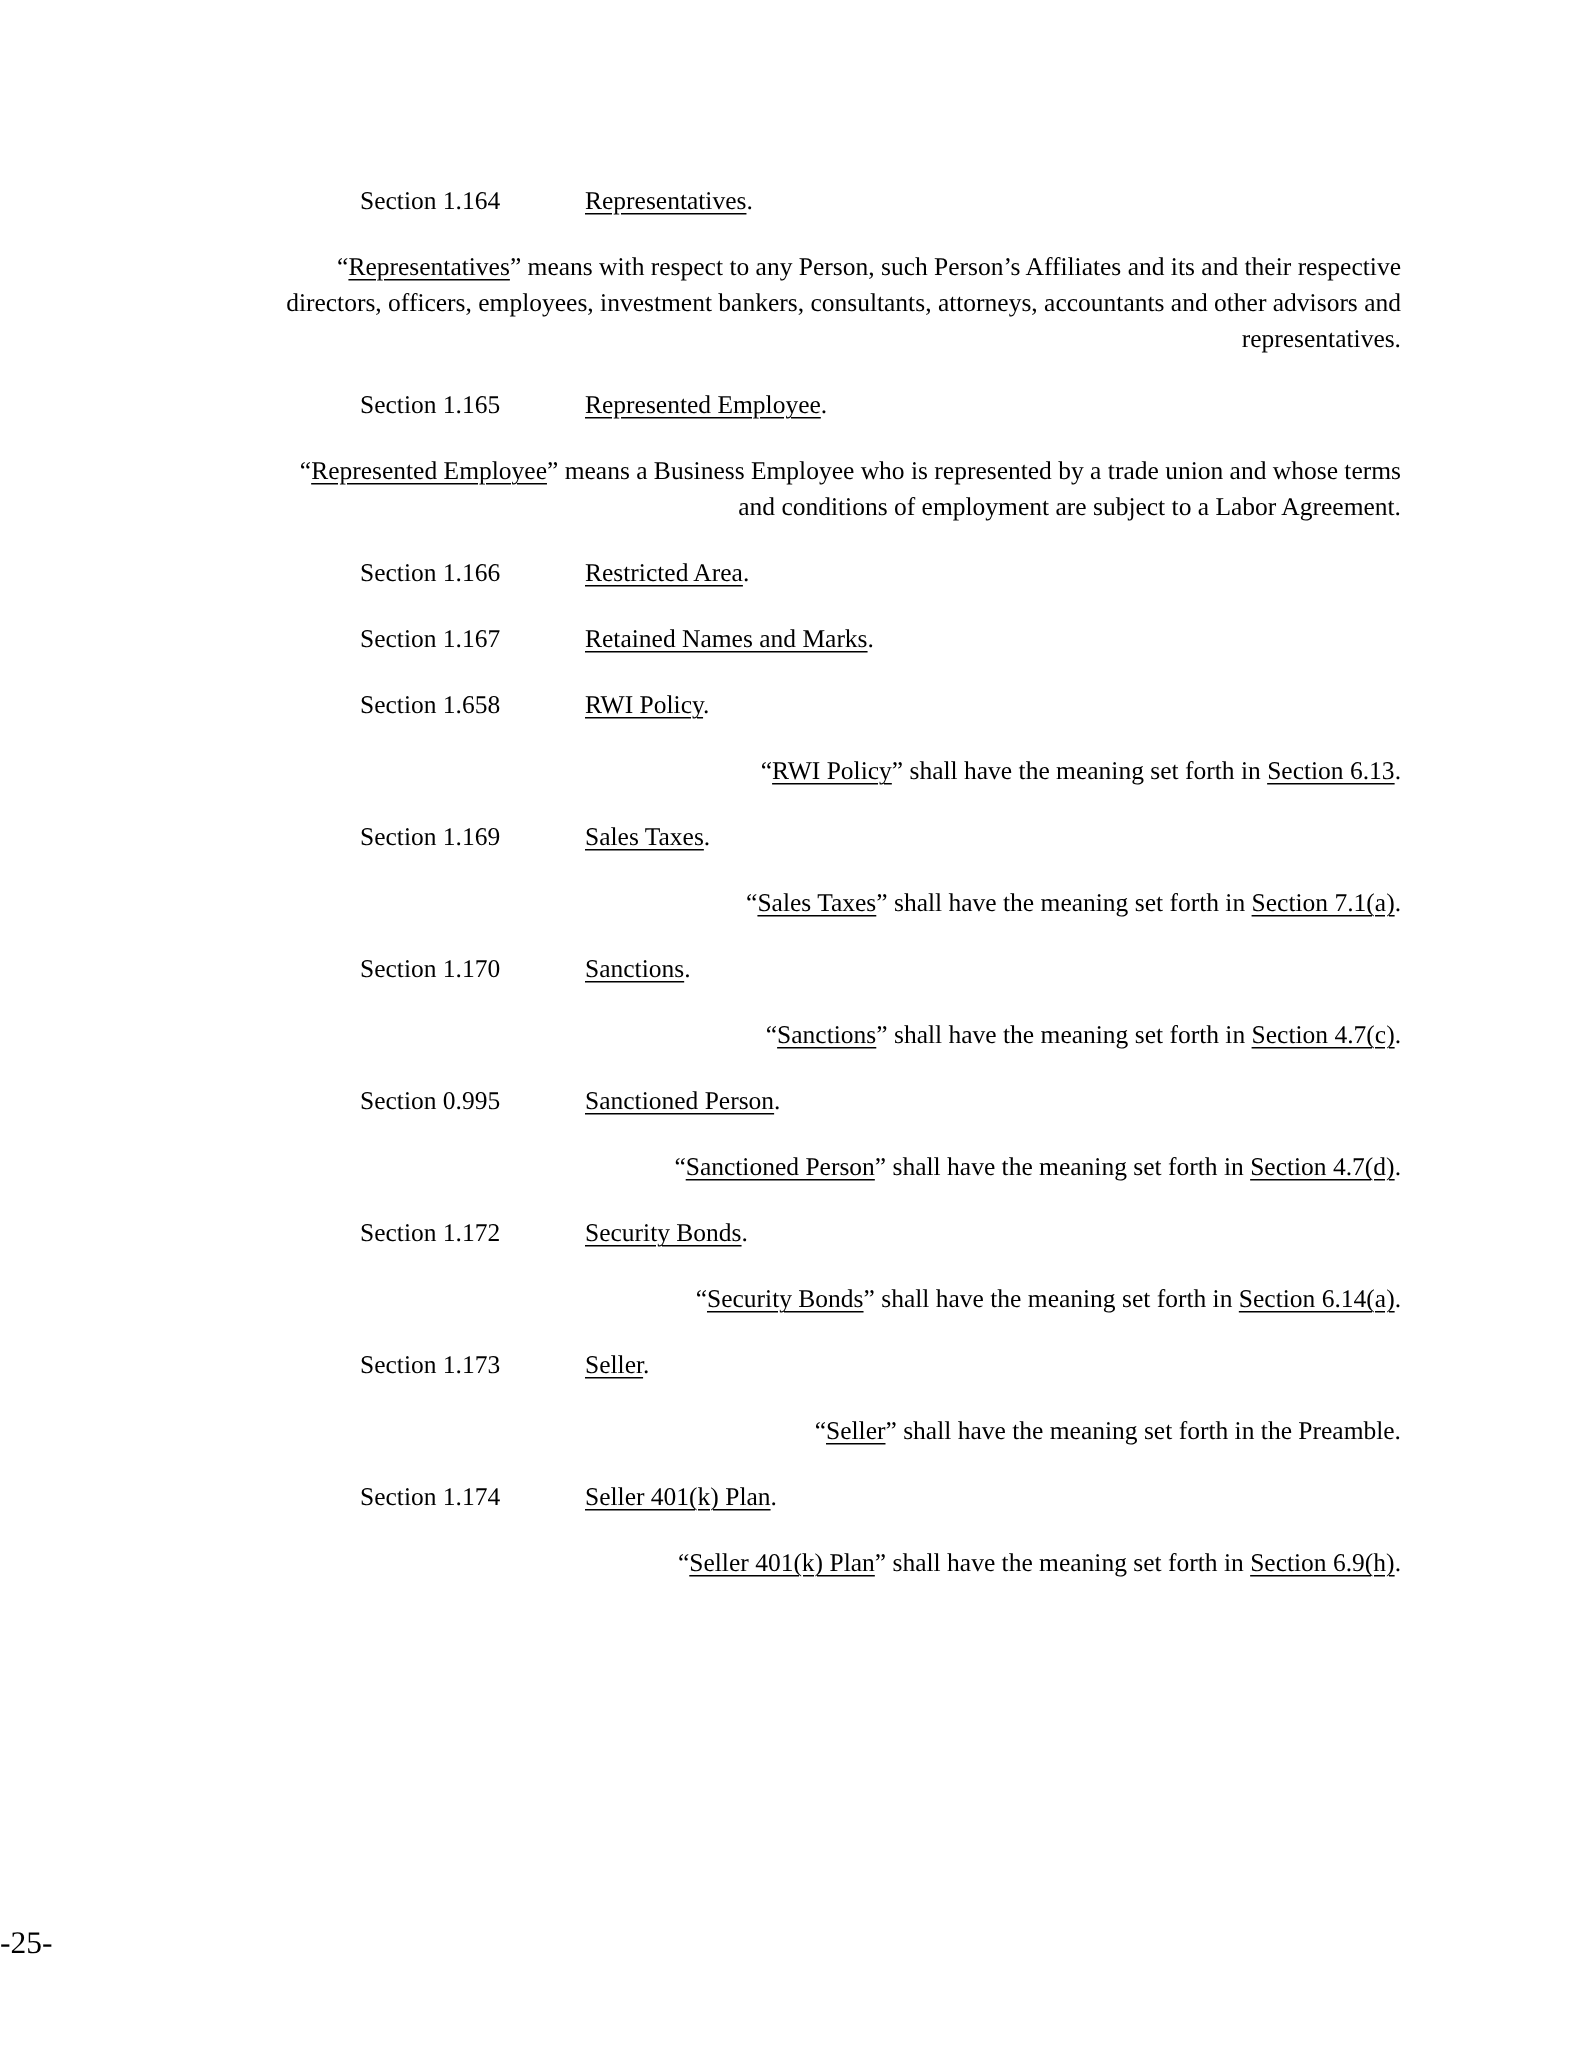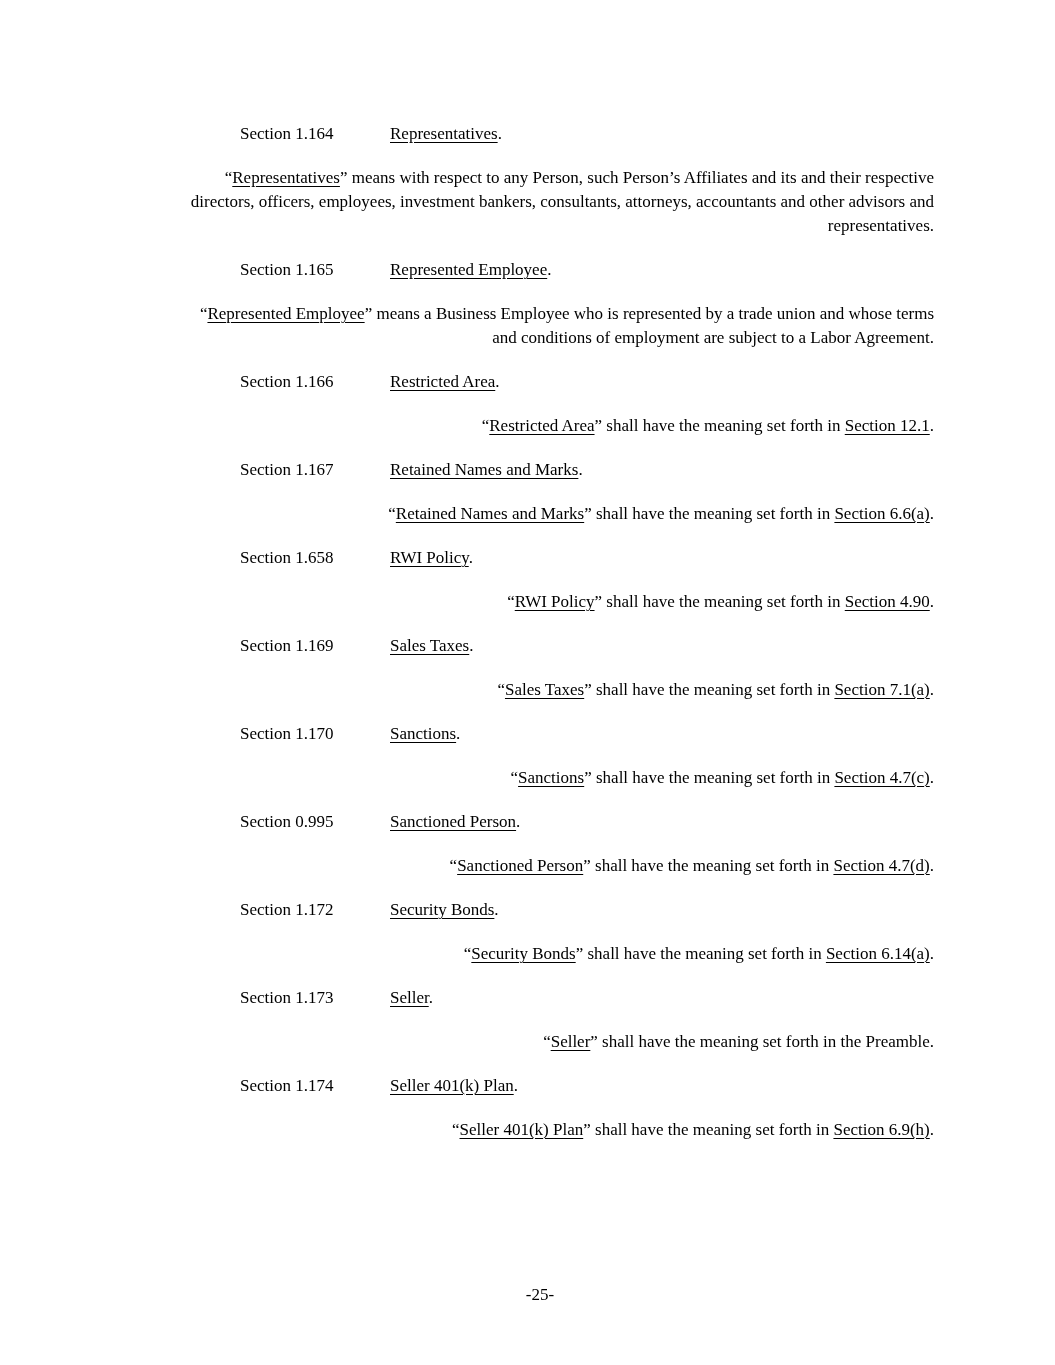--- a/index.html
+++ b/index.html
@@ -38,41 +38,38 @@
   .u {
     text-decoration: underline;
     text-decoration-thickness: 1px;
     text-underline-offset: 3px;
   }
   .page-number {
     position: absolute;
     bottom: 58px;
     left: 0;
     right: 0;
-    text-align: center;
+    text-align: left;
     font-family: "Liberation Serif", "DejaVu Serif", serif;
-    font-size: 17px;
-    padding-left: 25px;
+    font-size: 21px;
   }
 </style>
 </head>
 <body>
 
 <div class="page">
   <div id="content">
       <p class="heading"><span class="h-label">Section 1.164</span><span class="u">Representatives</span><span>.</span></p>
       <p class="body"><span>“</span><span class="u">Representatives</span><span>” means with respect to any Person, such Person’s Affiliates and its and their respective directors, officers, employees, investment bankers, consultants, attorneys, accountants and other advisors and representatives.</span></p>
       <p class="heading"><span class="h-label">Section 1.165</span><span class="u">Represented Employee</span><span>.</span></p>
       <p class="body"><span>“</span><span class="u">Represented Employee</span><span>” means a Business Employee who is represented by a trade union and whose terms and conditions of employment are subject to a Labor Agreement.</span></p>
       <p class="heading"><span class="h-label">Section 1.166</span><span class="u">Restricted Area</span><span>.</span></p>
-      <p class="body"><span>“</span><span class="u">Restricted Area</span><span>” shall have the meaning set forth in </span><span class="u">Section 12.1</span><span>.</span></p>
       <p class="heading"><span class="h-label">Section 1.167</span><span class="u">Retained Names and Marks</span><span>.</span></p>
-      <p class="body"><span>“</span><span class="u">Retained Names and Marks</span><span>” shall have the meaning set forth in </span><span class="u">Section 6.6(a)</span><span>.</span></p>
       <p class="heading"><span class="h-label">Section 1.658</span><span class="u">RWI Policy</span><span>.</span></p>
-      <p class="body"><span>“</span><span class="u">RWI Policy</span><span>” shall have the meaning set forth in </span><span class="u">Section 4.90</span><span>.</span></p>
+      <p class="body"><span>“</span><span class="u">RWI Policy</span><span>” shall have the meaning set forth in </span><span class="u">Section 6.13</span><span>.</span></p>
       <p class="heading"><span class="h-label">Section 1.169</span><span class="u">Sales Taxes</span><span>.</span></p>
       <p class="body"><span>“</span><span class="u">Sales Taxes</span><span>” shall have the meaning set forth in </span><span class="u">Section 7.1(a)</span><span>.</span></p>
       <p class="heading"><span class="h-label">Section 1.170</span><span class="u">Sanctions</span><span>.</span></p>
       <p class="body"><span>“</span><span class="u">Sanctions</span><span>” shall have the meaning set forth in </span><span class="u">Section 4.7(c)</span><span>.</span></p>
       <p class="heading"><span class="h-label">Section 0.995</span><span class="u">Sanctioned Person</span><span>.</span></p>
       <p class="body"><span>“</span><span class="u">Sanctioned Person</span><span>” shall have the meaning set forth in </span><span class="u">Section 4.7(d)</span><span>.</span></p>
       <p class="heading"><span class="h-label">Section 1.172</span><span class="u">Security Bonds</span><span>.</span></p>
       <p class="body"><span>“</span><span class="u">Security Bonds</span><span>” shall have the meaning set forth in </span><span class="u">Section 6.14(a)</span><span>.</span></p>
       <p class="heading"><span class="h-label">Section 1.173</span><span class="u">Seller</span><span>.</span></p>
       <p class="body"><span>“</span><span class="u">Seller</span><span>” shall have the meaning set forth in the Preamble.</span></p>

